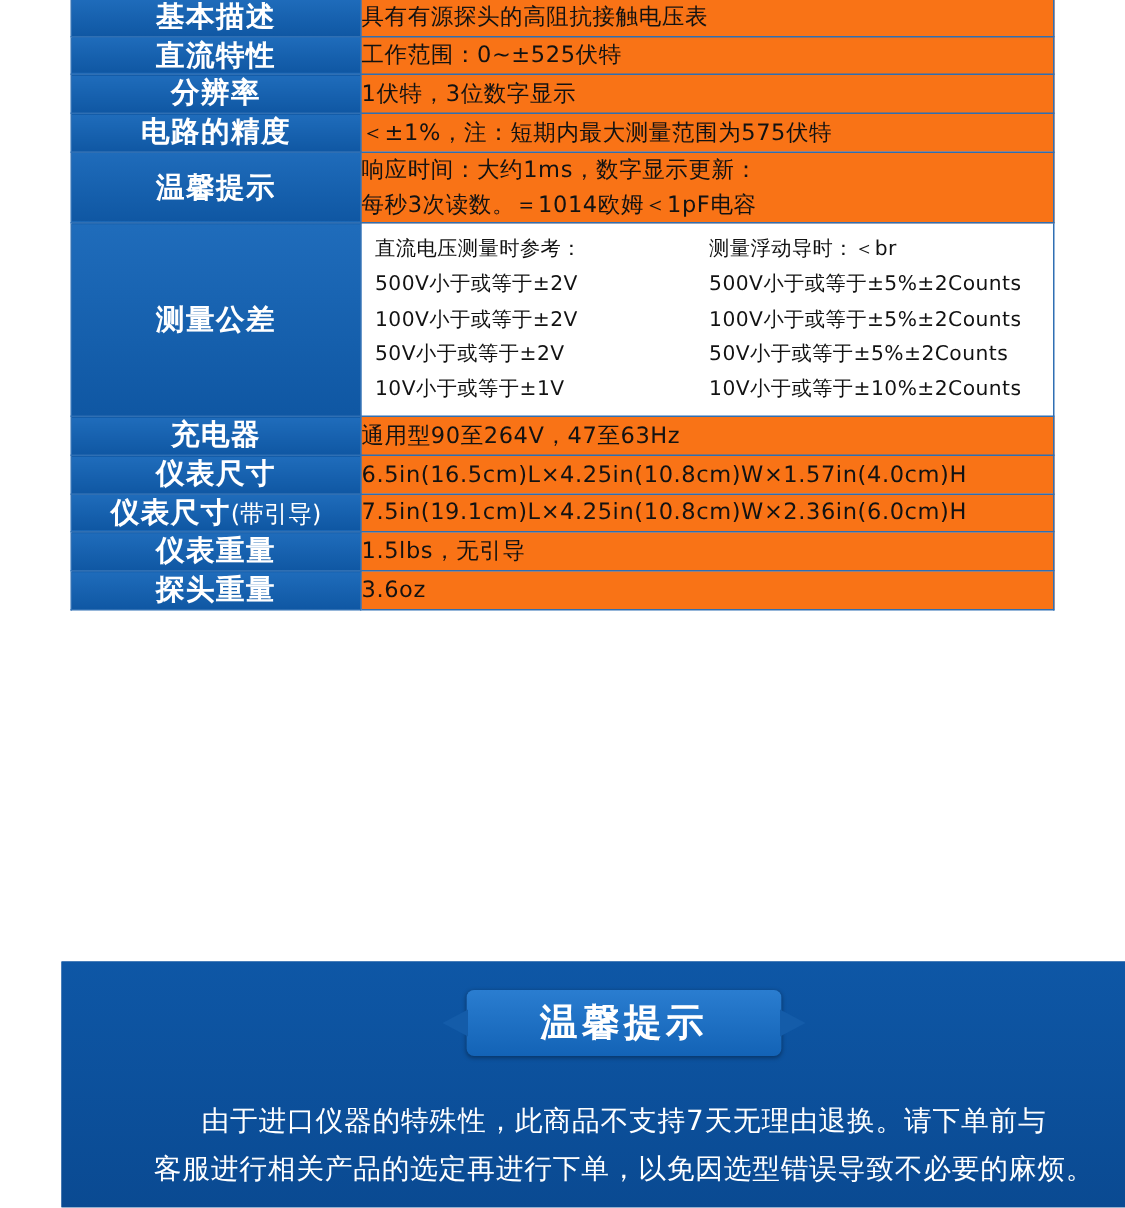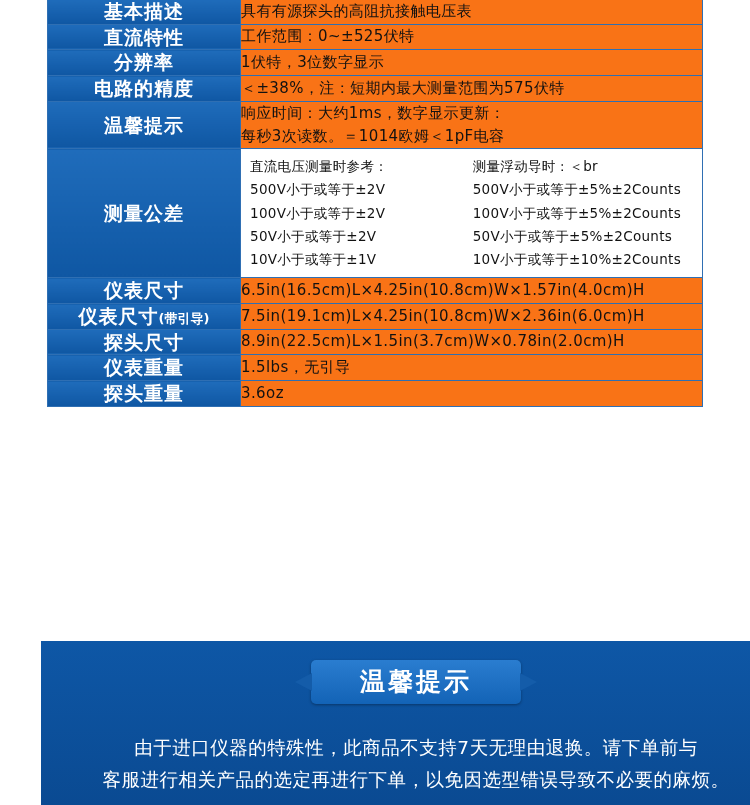--- a/index.html
+++ b/index.html
@@ -38,22 +38,22 @@
     background-image: linear-gradient(to bottom, #1f6cbb 0%, #0f57a3 100%);
     color: #ffffff;
     text-align: center;
     font-size: 19px;
     font-weight: bold;
     letter-spacing: 1px;
     padding: 7px 4px;
     line-height: 1.3;
   }
   td.label .sub {
-    font-size: 13px;
-    font-weight: bold;
+    font-size: 16px;
+    font-weight: normal;
     letter-spacing: 0;
   }
   td.value {
     background: #f97316;
     color: #121212;
     font-size: 15px;
     padding: 9px 10px 9px 12px;
     line-height: 1.55;
     letter-spacing: 0.4px;
   }
@@ -174,21 +174,21 @@
         <td class="value">
           <span class="line">1伏特，3位数字显示</span>
         </td>
       </tr>
 
       <tr>
         <td class="label">
           <span>电路的精度</span>
         </td>
         <td class="value">
-          <span class="line">＜±38%，注：短期内最大测量范围为575伏特</span>
+          <span class="line">＜±1%，注：短期内最大测量范围为575伏特</span>
         </td>
       </tr>
 
       <tr>
         <td class="label">
           <span>温馨提示</span>
         </td>
         <td class="value">
           <span class="line">响应时间：大约1ms，数字显示更新：</span>
           <span class="line">每秒3次读数。＝1014欧姆＜1pF电容</span>
@@ -213,47 +213,47 @@
               <div>500V小于或等于±5%±2Counts</div>
               <div>100V小于或等于±5%±2Counts</div>
               <div>50V小于或等于±5%±2Counts</div>
               <div>10V小于或等于±10%±2Counts</div>
             </div>
           </div>
         </td>
       </tr>
 
 
+      <tr>
+        <td class="label">
+          <span>充电器</span>
+        </td>
+        <td class="value">
+          <span class="line">通用型90至264V，47至63Hz</span>
+        </td>
+      </tr>
 
       <tr>
         <td class="label">
           <span>仪表尺寸</span>
         </td>
         <td class="value">
           <span class="line">6.5in(16.5cm)L×4.25in(10.8cm)W×1.57in(4.0cm)H</span>
         </td>
       </tr>
 
       <tr>
         <td class="label">
           <span>仪表尺寸</span><span class="sub">(带引导)</span>
         </td>
         <td class="value">
           <span class="line">7.5in(19.1cm)L×4.25in(10.8cm)W×2.36in(6.0cm)H</span>
         </td>
       </tr>
 
-      <tr>
-        <td class="label">
-          <span>探头尺寸</span>
-        </td>
-        <td class="value">
-          <span class="line">8.9in(22.5cm)L×1.5in(3.7cm)W×0.78in(2.0cm)H</span>
-        </td>
-      </tr>
 
       <tr>
         <td class="label">
           <span>仪表重量</span>
         </td>
         <td class="value">
           <span class="line">1.5lbs，无引导</span>
         </td>
       </tr>
 

